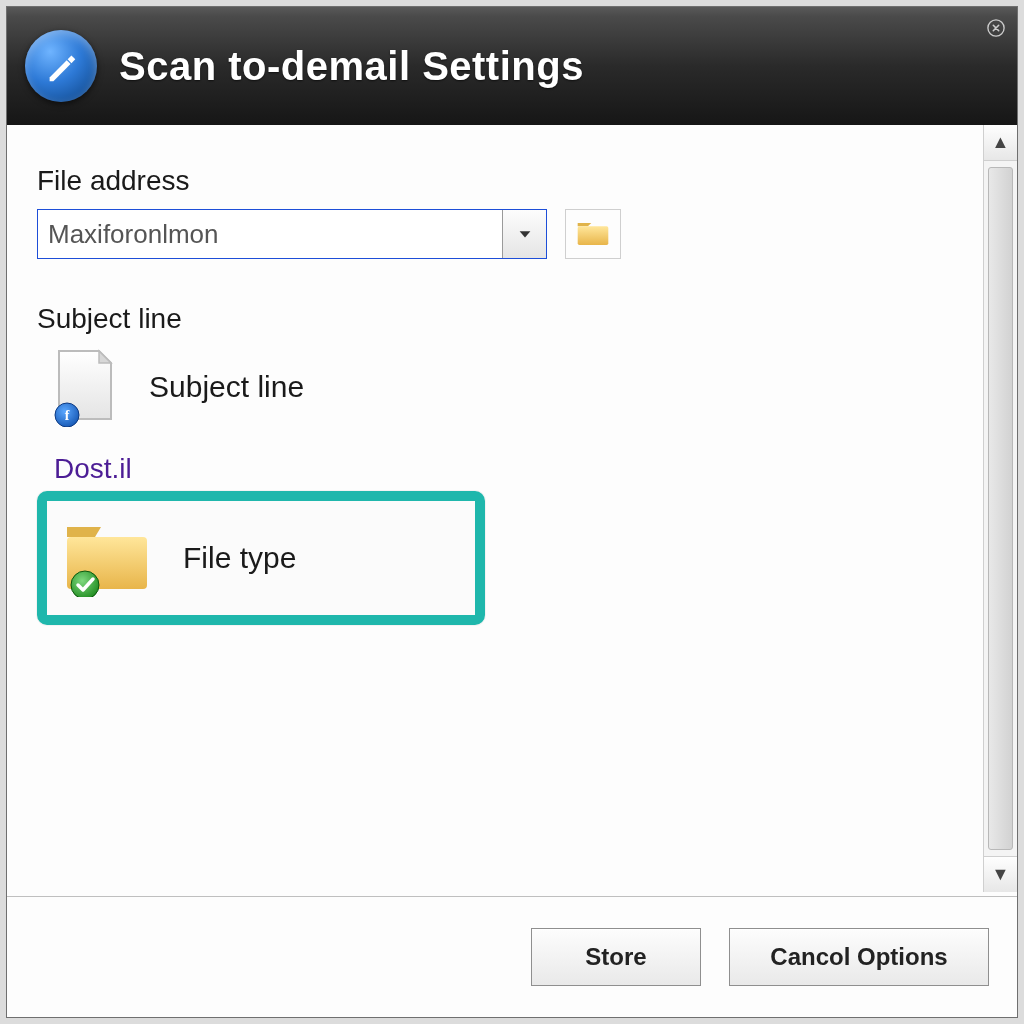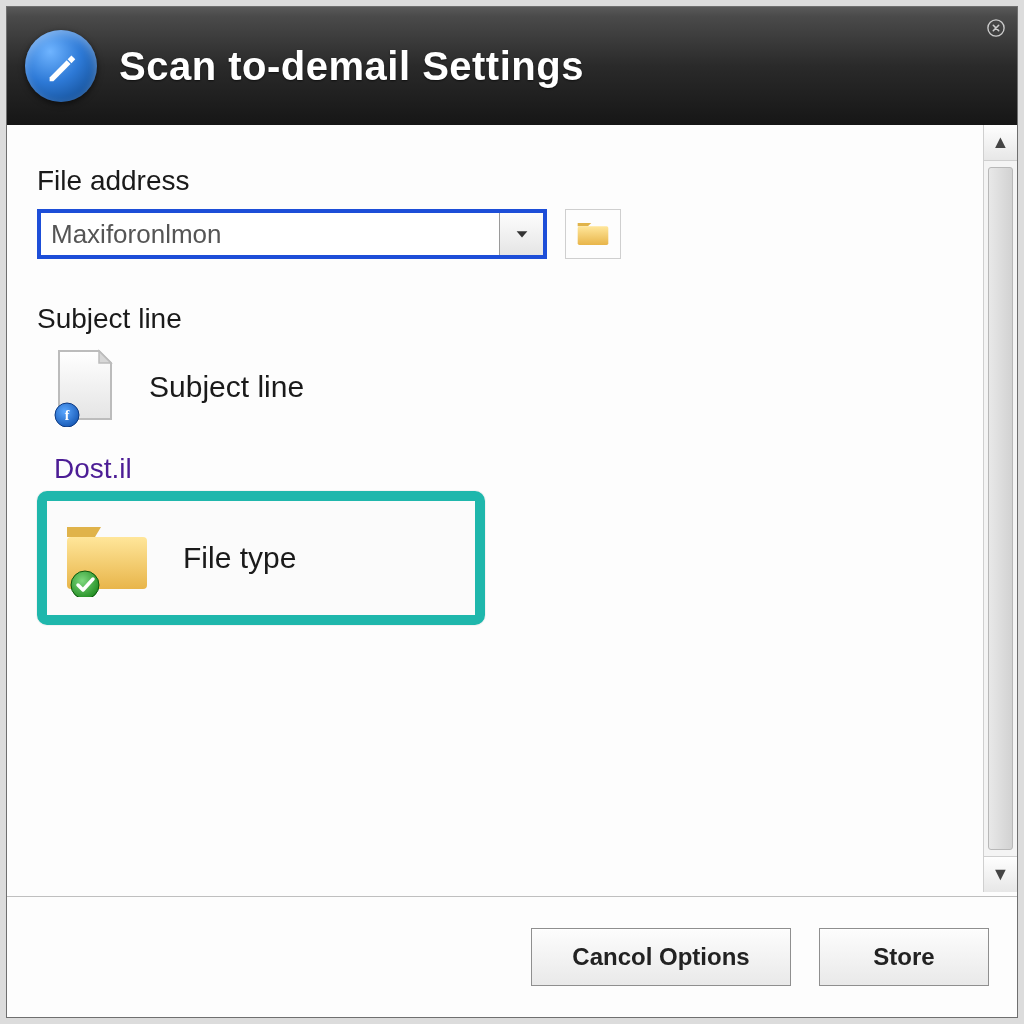--- a/index.html
+++ b/index.html
@@ -96,21 +96,21 @@
 
   .field-label {
     font-size: 28px;
     color: #1a1a1a;
     margin-bottom: 12px;
   }
 
   .combo-row { display: flex; align-items: center; gap: 18px; margin-bottom: 44px; }
   .combo {
     display: flex; width: 510px; height: 50px;
-    border: 4px solid #1d4ed8;
+    border: 1px solid #1d4ed8;
     background: #fff;
   }
   .combo-input {
     flex: 1; border: none; outline: none;
     font-size: 26px; color: #555; padding: 0 10px;
     background: transparent;
   }
   .combo-btn {
     width: 44px;
     border-left: 1px solid #9a9a9a;
@@ -279,17 +279,17 @@
       <div class="scroll-track">
         <div class="scroll-thumb"></div>
       </div>
       <div class="scroll-btn bottom">▼</div>
     </div>
   </div>
 
   <div class="divider"></div>
 
   <div class="footer">
+    <div class="btn">Store</div>
     <div class="btn wide">Cancol Options</div>
-    <div class="btn">Store</div>
   </div>
 
 </div>
 
 </body></html>

